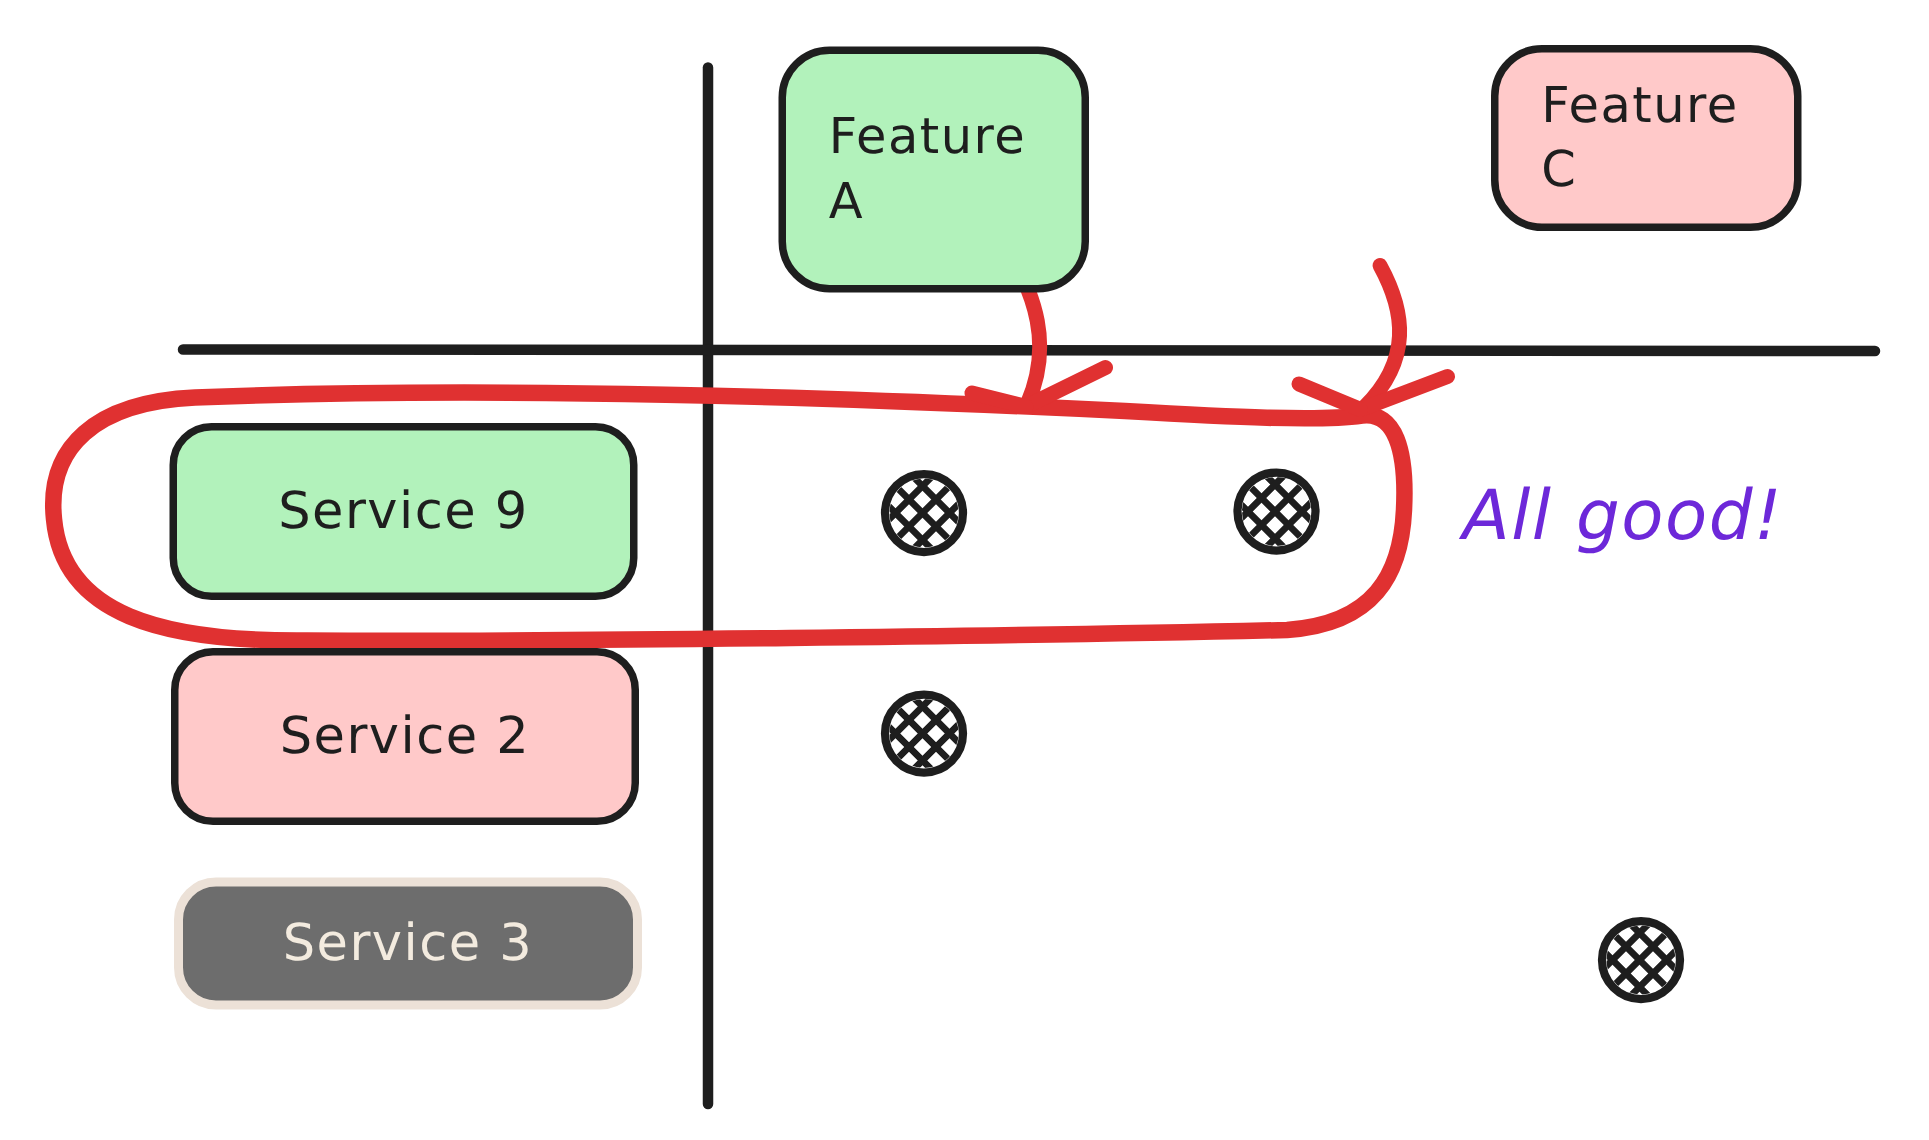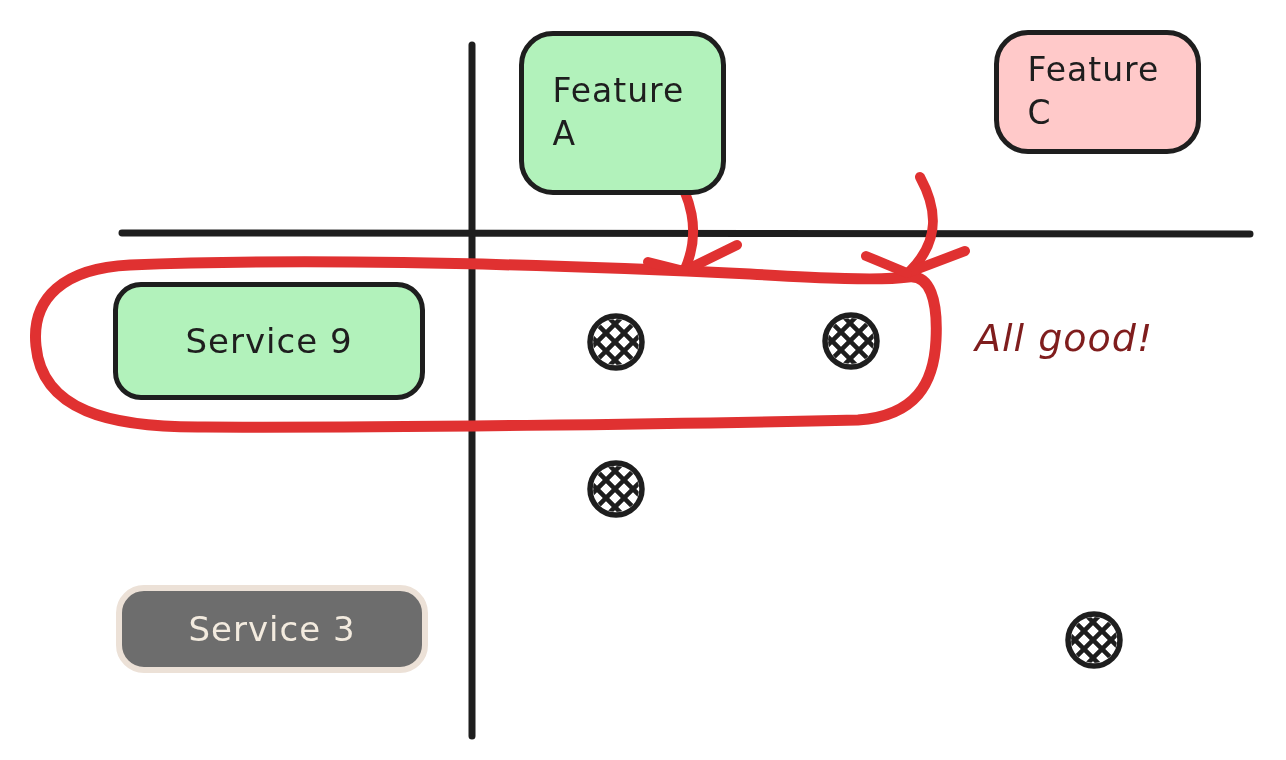--- a/index.html
+++ b/index.html
@@ -35,22 +35,22 @@
     font-size:34px;
   }
   .service-1{left:113px;top:282px;background:#b2f2bb;}
   .service-2{left:114px;top:432px;background:#ffc9c9;}
   .service-3{
     left:116px;top:585px;height:88px;background:#6d6d6d;
     border:6px solid #ece1d7;color:#f3ebdf;
   }
   .note{
     position:absolute;left:975px;top:316px;width:300px;
-    font-size:38px;font-style:italic;letter-spacing:1px;
-    color:#7f1d1d;white-space:nowrap;
+    font-size:46px;font-style:italic;letter-spacing:1px;
+    color:#6d28d9;white-space:nowrap;
   }
 </style>
 </head>
 <body>
 
 <div class="canvas">
 
   <svg class="overlay" viewBox="0 0 1286 760" aria-hidden="true">
     <defs>
       <clipPath id="mclip">
@@ -102,19 +102,22 @@
   <div class="box feature feature-a">
     <span>Feature A</span>
   </div>
   <div class="box feature feature-c">
     <span>Feature C</span>
   </div>
 
   <div class="box service service-1">
     <span>Service 9</span>
   </div>
+  <div class="box service service-2">
+    <span>Service 2</span>
+  </div>
   <div class="box service service-3">
     <span>Service 3</span>
   </div>
 
   <div class="note">All good!</div>
 
 </div>
 
 </body></html>

